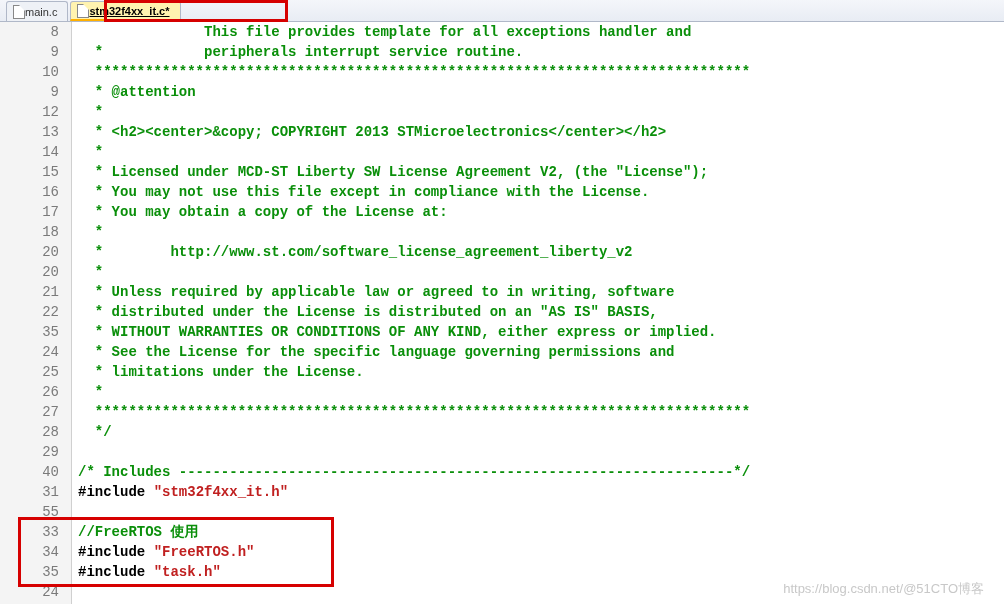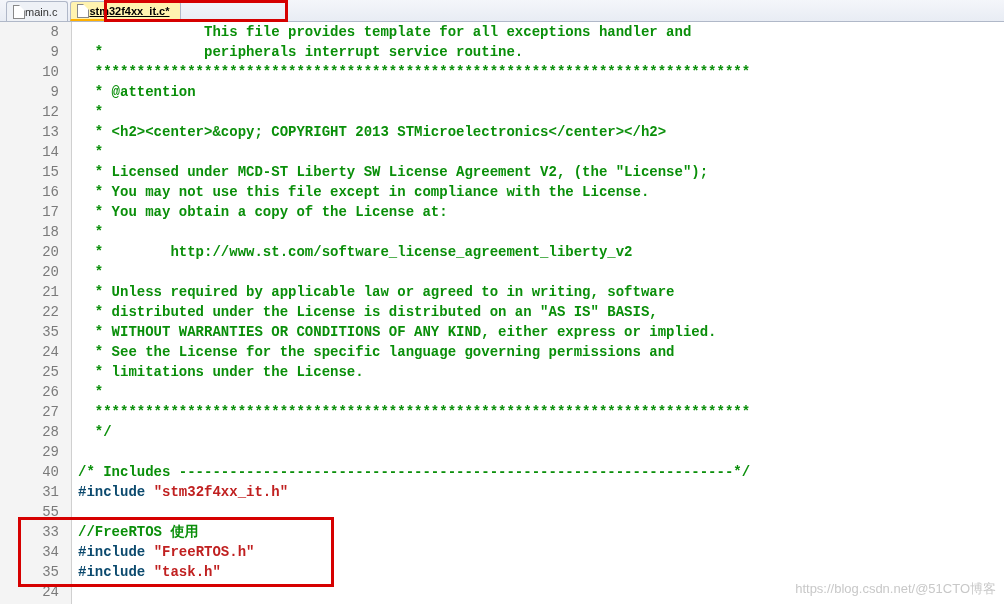--- a/index.html
+++ b/index.html
@@ -74,33 +74,33 @@
   .gutter div { height: 20px; }
   .code {
     flex: 1;
     padding-left: 6px;
     line-height: 20px;
     white-space: pre;
     position: relative;
   }
   .code-line { height: 20px; font-weight: bold; }
   .c-comment { color: #0a8f0a; }
-  .c-pre     { color: #0c4a6e; }
+  .c-pre     { color: #000000; }
   .c-str     { color: #c02020; }
   .c-plain   { color: #222; }
 
   .red-box {
     position: absolute;
     border: 3px solid #d60000;
     pointer-events: none;
     z-index: 50;
   }
   .watermark {
     position: absolute;
-    right: 8px;
+    right: 20px;
     bottom: 6px;
     color: #c8c8c8;
     font-family: Tahoma, sans-serif;
     font-size: 13px;
     pointer-events: none;
   }
 </style>
 </head>
 <body>
 

